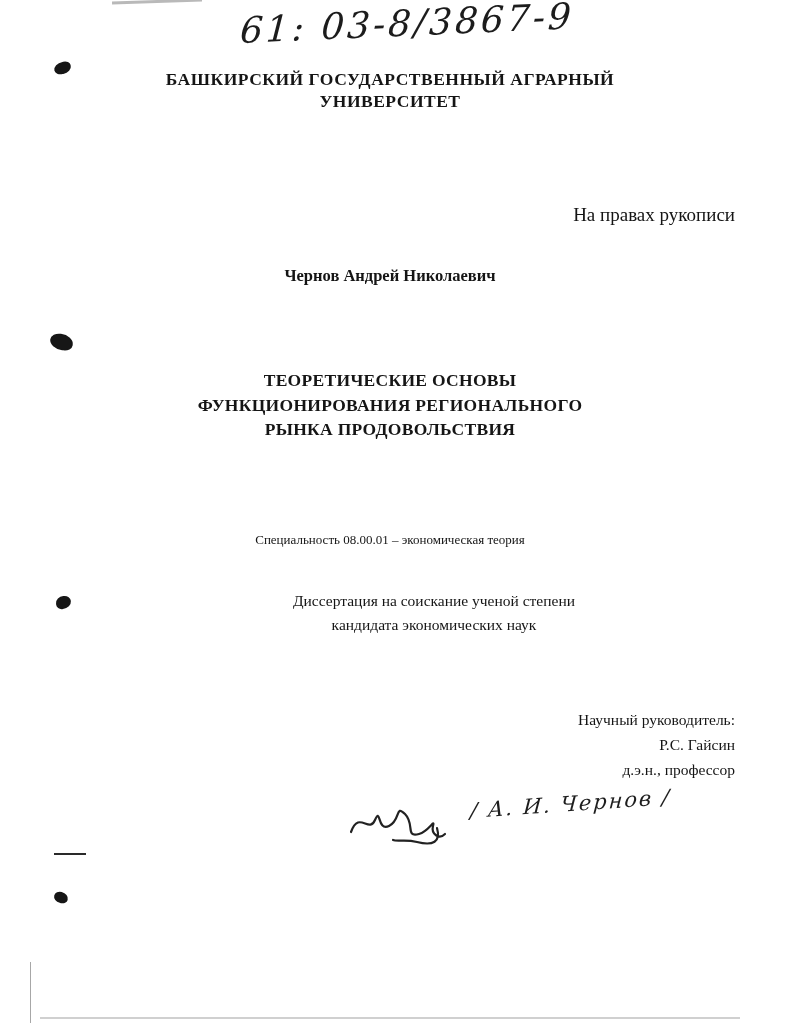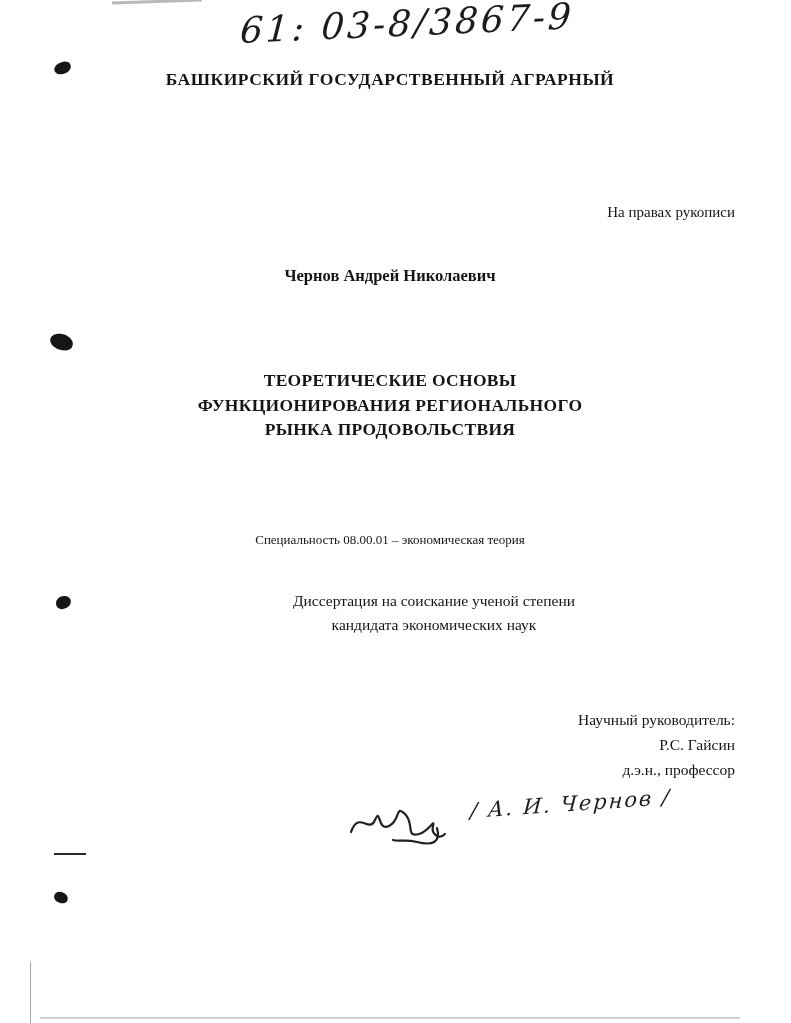--- a/index.html
+++ b/index.html
@@ -41,21 +41,21 @@
   .university {
     top: 68px;
     font-size: 17.5px;
     line-height: 22px;
     letter-spacing: 0.5px;
   }
 
   .manuscript-note {
     top: 204px;
     right: 56px;
-    font-size: 15px;
+    font-size: 19px;
   }
 
   .author {
     top: 266px;
     font-size: 16.5px;
   }
 
   .title-block {
     top: 368px;
     font-size: 17.5px;
@@ -158,20 +158,21 @@
 </style>
 </head>
 <body>
 
 <div class="page">
 
   <div class="abs inventory-number">61: 03-8/3867-9</div>
 
   <div class="abs centered university bold">
     <div>БАШКИРСКИЙ ГОСУДАРСТВЕННЫЙ АГРАРНЫЙ</div>
+    <div>УНИВЕРСИТЕТ</div>
   </div>
 
   <div class="abs manuscript-note">На правах рукописи</div>
 
   <div class="abs centered author bold">Чернов Андрей Николаевич</div>
 
   <div class="abs centered title-block bold">
     <div>ТЕОРЕТИЧЕСКИЕ ОСНОВЫ</div>
     <div>ФУНКЦИОНИРОВАНИЯ РЕГИОНАЛЬНОГО</div>
     <div>РЫНКА ПРОДОВОЛЬСТВИЯ</div>

